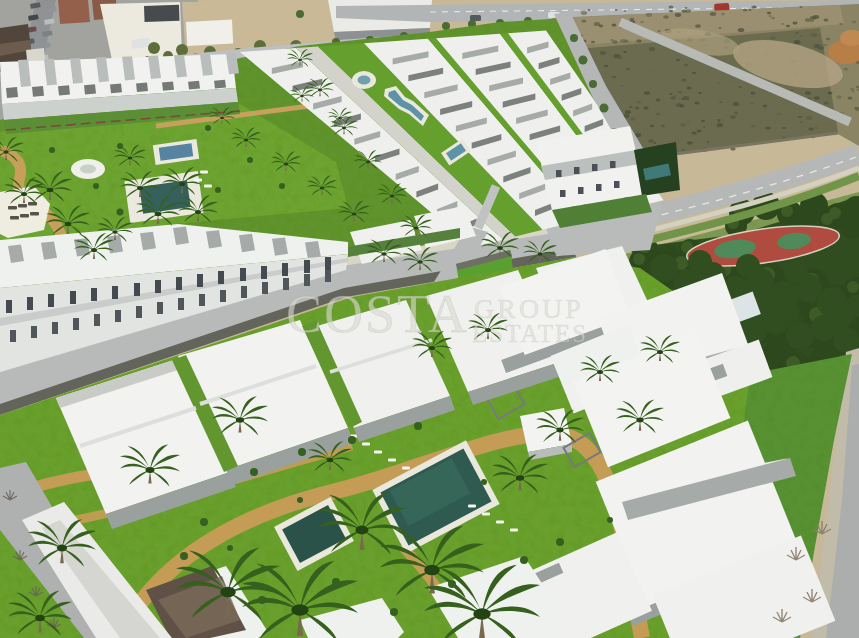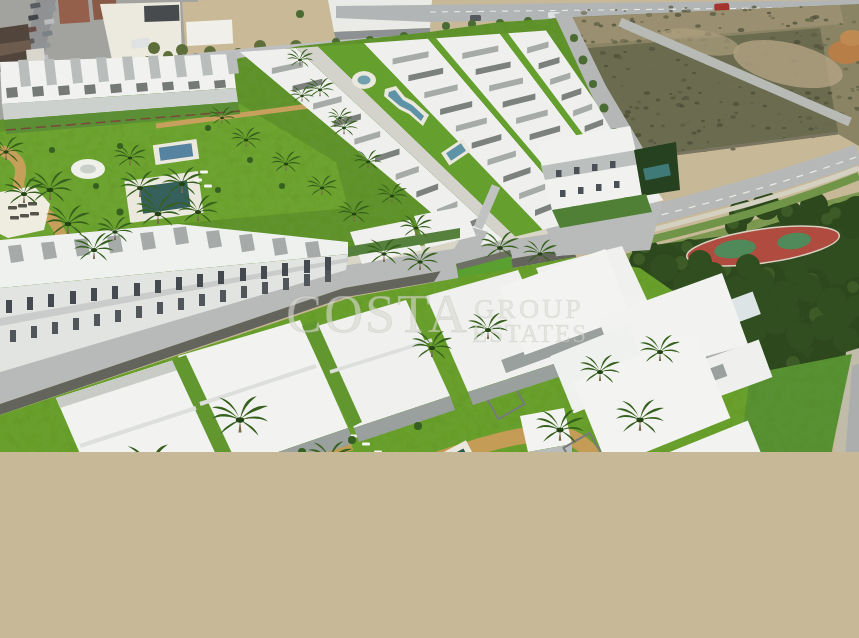--- a/index.html
+++ b/index.html
@@ -1,15 +1,15 @@
 <!DOCTYPE html>
 <html><head><meta charset="utf-8">
 <style>html,body{margin:0;padding:0;background:#c7b897;font-family:"Liberation Sans",sans-serif;}</style>
 </head><body>
-<div style="position:relative;width:859px;height:452px;overflow:hidden">
+<div style="position:relative;width:859px;height:638px;overflow:hidden">
 <svg width="859" height="638" viewBox="0 0 859 638" xmlns="http://www.w3.org/2000/svg" style="filter:blur(0.45px) saturate(0.97)">
 <defs>
 <filter id="fieldtex" x="-2%" y="-2%" width="104%" height="104%">
  <feTurbulence type="fractalNoise" baseFrequency="0.18" numOctaves="4" seed="11" result="n"></feTurbulence>
  <feColorMatrix in="n" type="matrix" values="0 0 0 0 0  0 0 0 0 0  0 0 0 0 0  0.95 0.95 0 0 -0.6" result="na"></feColorMatrix>
  <feComposite in="na" in2="SourceGraphic" operator="in" result="spots"></feComposite>
  <feFlood flood-color="#565840" result="dk"></feFlood>
  <feComposite in="dk" in2="spots" operator="in" result="dots"></feComposite>
  <feMerge>
             <feMergeNode in="SourceGraphic"></feMergeNode>

